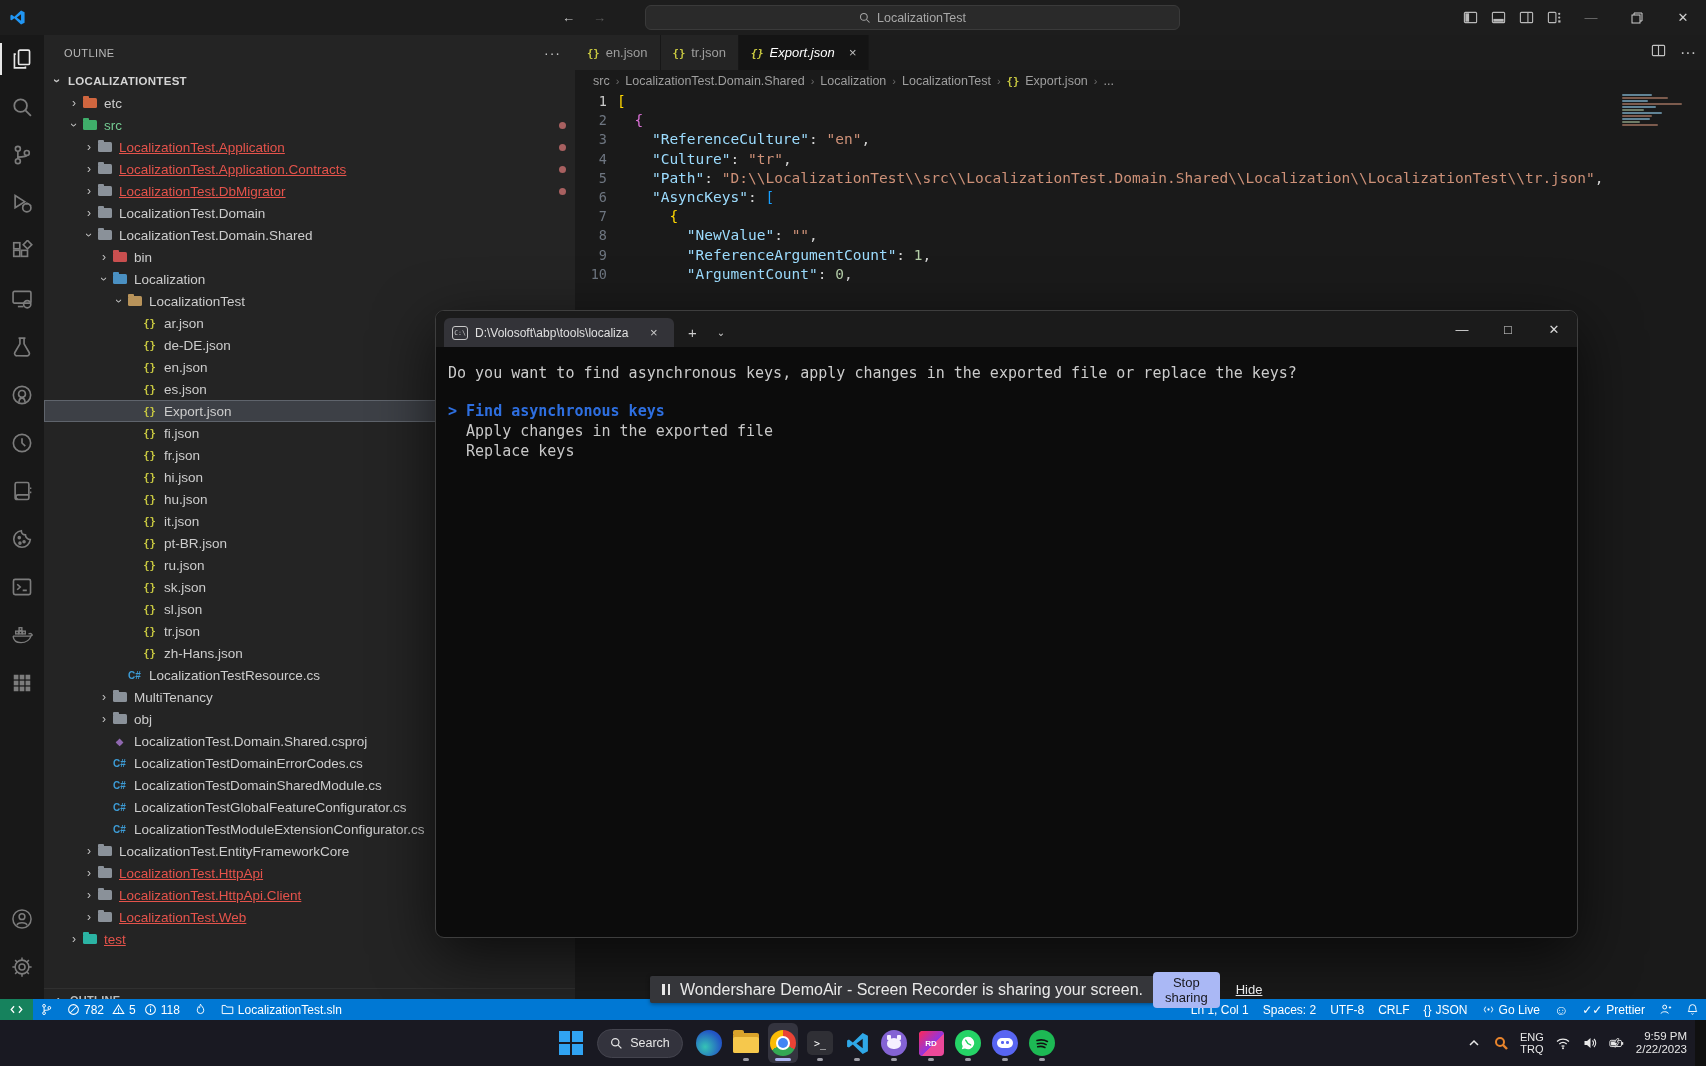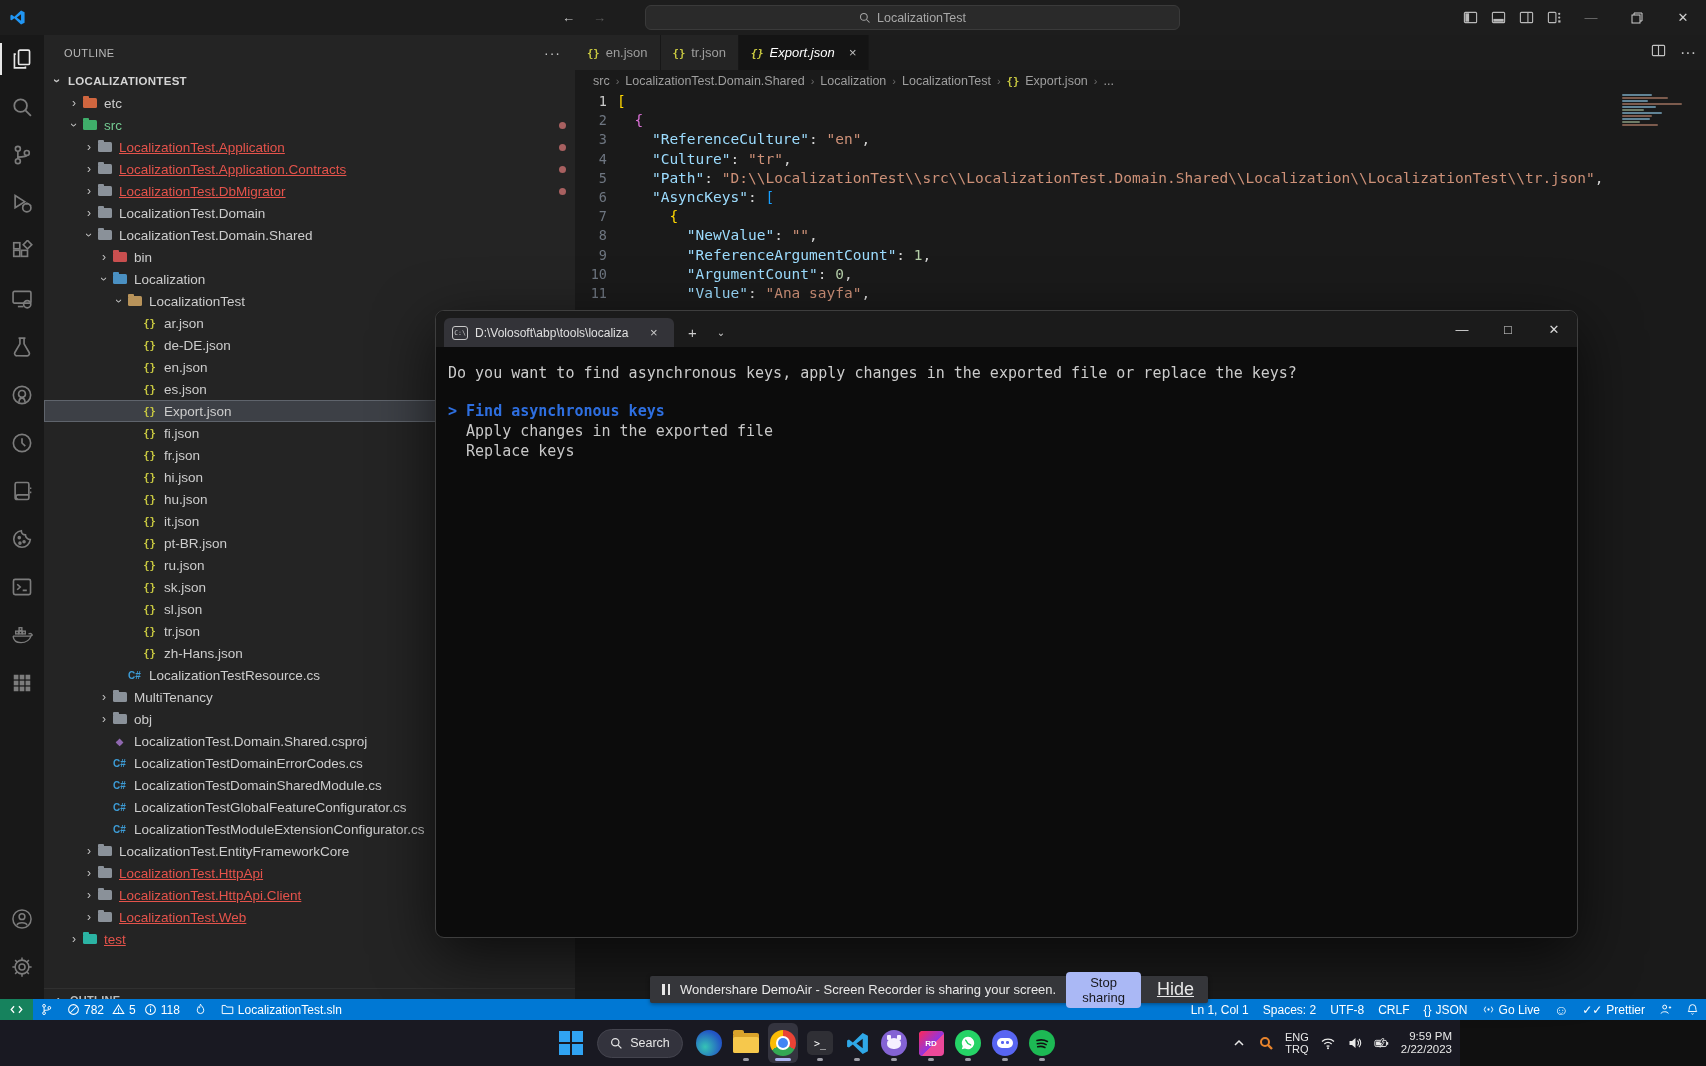--- a/index.html
+++ b/index.html
@@ -98,34 +98,34 @@
   #term-options { margin-top:18px; }
   .topt { white-space:pre; color:#c8c8c8; }
   .topt.sel { color:#2e6fe0; font-weight:bold; }
 
   
   #sharingbar { position:absolute; left:650px; top:976px; width:558px; height:27px; background:#35363a;
     display:flex; align-items:center; padding:0 8px 0 12px; gap:10px; border-radius:2px; z-index:30;
     box-shadow:0 1px 4px rgba(0,0,0,.4); }
   #pause-icon { display:flex; gap:3px; }
   #pause-icon i { display:block; width:2.5px; height:11px; background:#e8e8e8; }
-  #sharing-text { color:#e8e8e8; font-size:13px; flex:1; white-space:nowrap; }
+  #sharing-text { color:#e8e8e8; font-size:16px; flex:1; white-space:nowrap; }
   #stop-sharing { background:#aab8f5; color:#17171c; font-size:13px; padding:3px 12px; border-radius:4px; border:none; }
-  #hide-link { color:#e8e8e8; font-size:18px; text-decoration:underline; margin:0 6px; }
+  #hide-link { color:#e8e8e8; font-size:13px; text-decoration:underline; margin:0 6px; }
 
   
   #statusbar { position:absolute; left:0; top:999px; width:1706px; height:21px; background:#0078d4;
     color:#ffffff; font-size:12px; display:flex; align-items:center; }
   .sbitem { display:flex; align-items:center; gap:4px; padding:0 7px; height:21px; }
   #sb-remote { background:#16825d; padding:0 10px; font-weight:bold; }
   #sb-right { margin-left:auto; display:flex; align-items:center; }
   #statusbar svg { width:13px; height:13px; }
 
   
-  #taskbar { position:absolute; left:0; top:1020px; width:1460px; height:46px; background:#191922; }
+  #taskbar { position:absolute; left:0; top:1020px; width:1695px; height:46px; background:#191922; }
   #tb-center { position:absolute; left:556px; top:0; height:46px; display:flex; align-items:center; gap:11px; }
   .tbapp { position:relative; width:30px; height:40px; display:flex; align-items:center; justify-content:center; }
   .tbapp .dot { position:absolute; bottom:2px; left:50%; transform:translateX(-50%);
     width:6px; height:3px; border-radius:2px; background:#9d9da6; }
   .tbapp.focused { background:#34343f; border-radius:6px; }
   .tbapp.focused .dot { width:16px; background:#aab4f0; }
   #start-icon { display:grid; grid-template-columns:11px 11px; grid-gap:2px; }
   #start-icon i { width:11px; height:11px; background:#30a3f2; }
   #search-pill { height:29px; width:86px; background:#33333d; border:1px solid #44444e; border-radius:15px;
     display:flex; align-items:center; justify-content:center; gap:7px; color:#e6e6e6; font-size:12.5px; }
@@ -617,21 +617,20 @@
           <div class="cline"><span class="lnum cur">1</span><span class="ltext"><span class="tok-b1">[</span></span></div>
           <div class="cline"><span class="lnum">2</span><span class="ltext"><span class="tok-p">  </span><span class="tok-b2">{</span></span></div>
           <div class="cline"><span class="lnum">3</span><span class="ltext"><span class="tok-p">    </span><span class="tok-k">"ReferenceCulture"</span><span class="tok-p">: </span><span class="tok-s">"en"</span><span class="tok-p">,</span></span></div>
           <div class="cline"><span class="lnum">4</span><span class="ltext"><span class="tok-p">    </span><span class="tok-k">"Culture"</span><span class="tok-p">: </span><span class="tok-s">"tr"</span><span class="tok-p">,</span></span></div>
           <div class="cline"><span class="lnum">5</span><span class="ltext"><span class="tok-p">    </span><span class="tok-k">"Path"</span><span class="tok-p">: </span><span class="tok-s">"D:\\LocalizationTest\\src\\LocalizationTest.Domain.Shared\\Localization\\LocalizationTest\\tr.json"</span><span class="tok-p">,</span></span></div>
           <div class="cline"><span class="lnum">6</span><span class="ltext"><span class="tok-p">    </span><span class="tok-k">"AsyncKeys"</span><span class="tok-p">: </span><span class="tok-b3">[</span></span></div>
           <div class="cline"><span class="lnum">7</span><span class="ltext"><span class="tok-p">      </span><span class="tok-b1">{</span></span></div>
           <div class="cline"><span class="lnum">8</span><span class="ltext"><span class="tok-p">        </span><span class="tok-k">"NewValue"</span><span class="tok-p">: </span><span class="tok-s">""</span><span class="tok-p">,</span></span></div>
           <div class="cline"><span class="lnum">9</span><span class="ltext"><span class="tok-p">        </span><span class="tok-k">"ReferenceArgumentCount"</span><span class="tok-p">: </span><span class="tok-n">1</span><span class="tok-p">,</span></span></div>
           <div class="cline"><span class="lnum">10</span><span class="ltext"><span class="tok-p">        </span><span class="tok-k">"ArgumentCount"</span><span class="tok-p">: </span><span class="tok-n">0</span><span class="tok-p">,</span></span></div>
-          <div class="cline"><span class="lnum">11</span><span class="ltext"><span class="tok-p">        </span><span class="tok-k">"Value"</span><span class="tok-p">: </span><span class="tok-s">"Ana sayfa"</span><span class="tok-p">,</span></span></div>
         </div>
     <div id="minimap">
           <div class="mrow" style="width: 30px; background: rgb(156, 220, 254); opacity: 0.55;"></div>
           <div class="mrow" style="width: 46px; background: rgb(206, 145, 120); opacity: 0.55;"></div>
           <div class="mrow" style="width: 26px; background: rgb(156, 220, 254); opacity: 0.55;"></div>
           <div class="mrow" style="width: 60px; background: rgb(206, 145, 120); opacity: 0.55;"></div>
           <div class="mrow" style="width: 34px; background: rgb(156, 220, 254); opacity: 0.55;"></div>
           <div class="mrow" style="width: 22px; background: rgb(181, 206, 168); opacity: 0.55;"></div>
           <div class="mrow" style="width: 40px; background: rgb(156, 220, 254); opacity: 0.55;"></div>
           <div class="mrow" style="width: 30px; background: rgb(206, 145, 120); opacity: 0.55;"></div>

